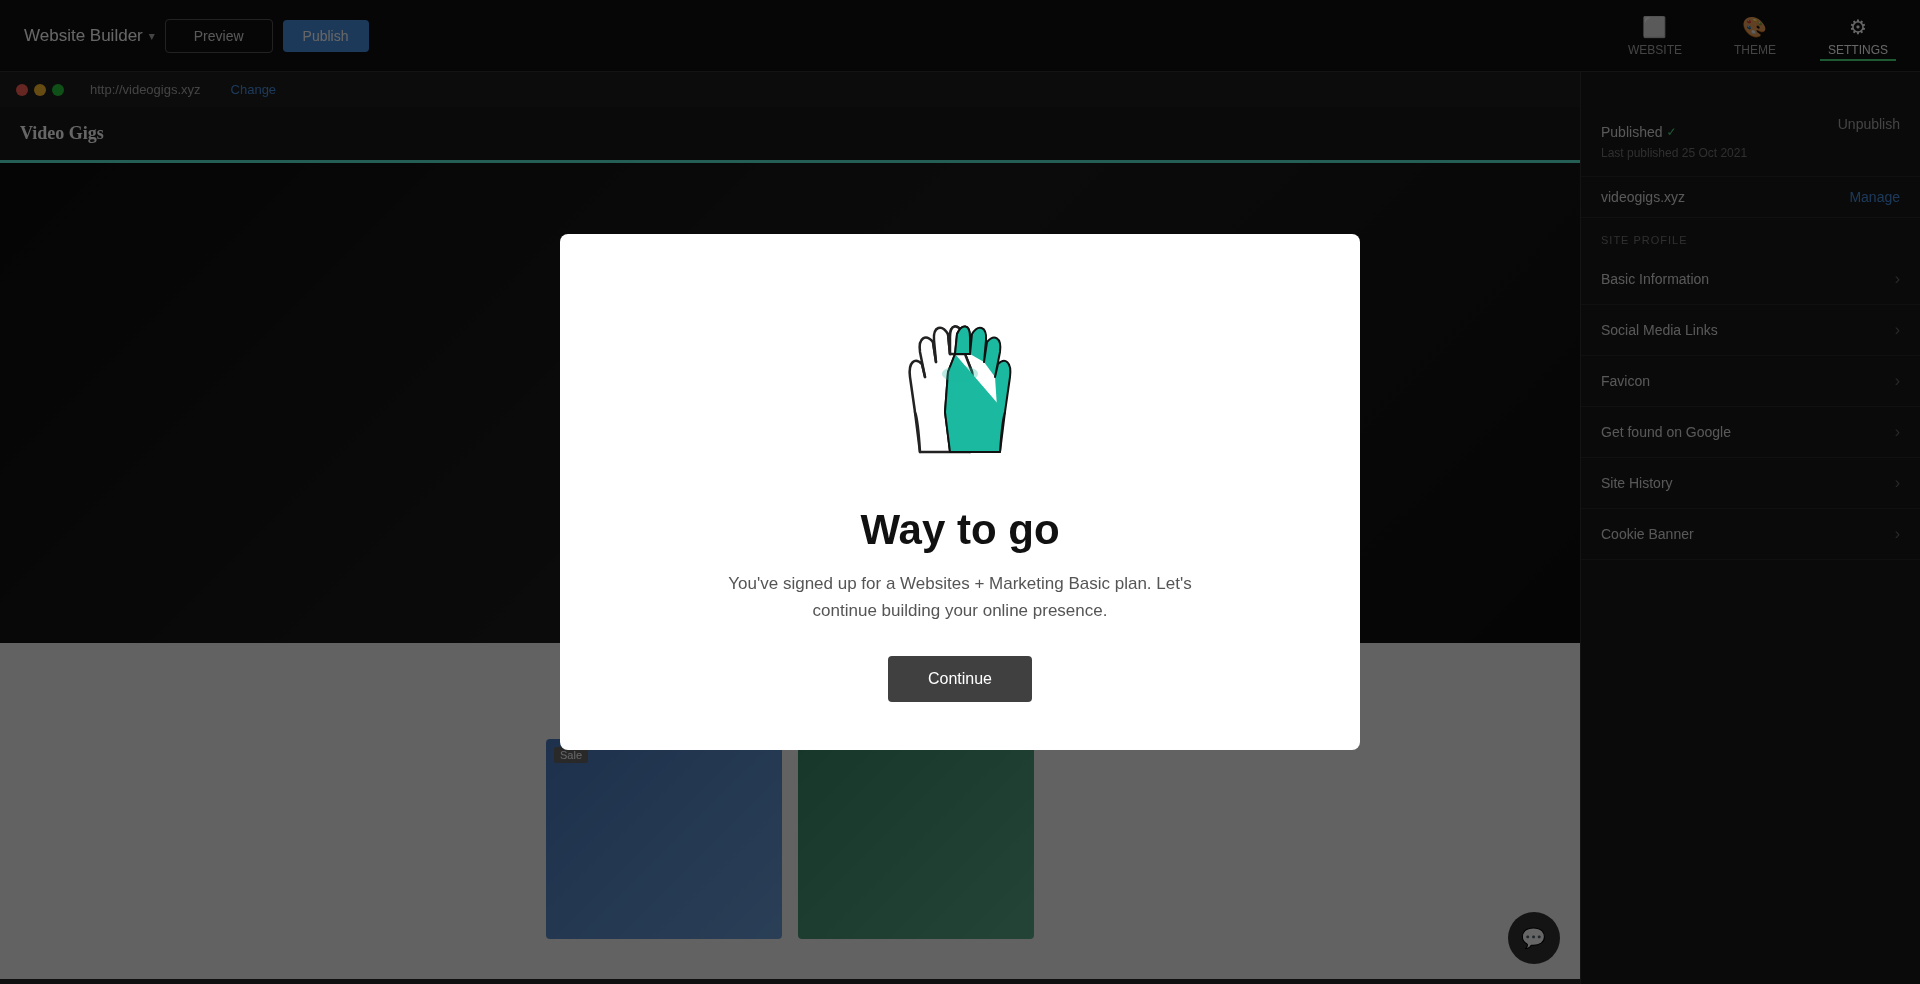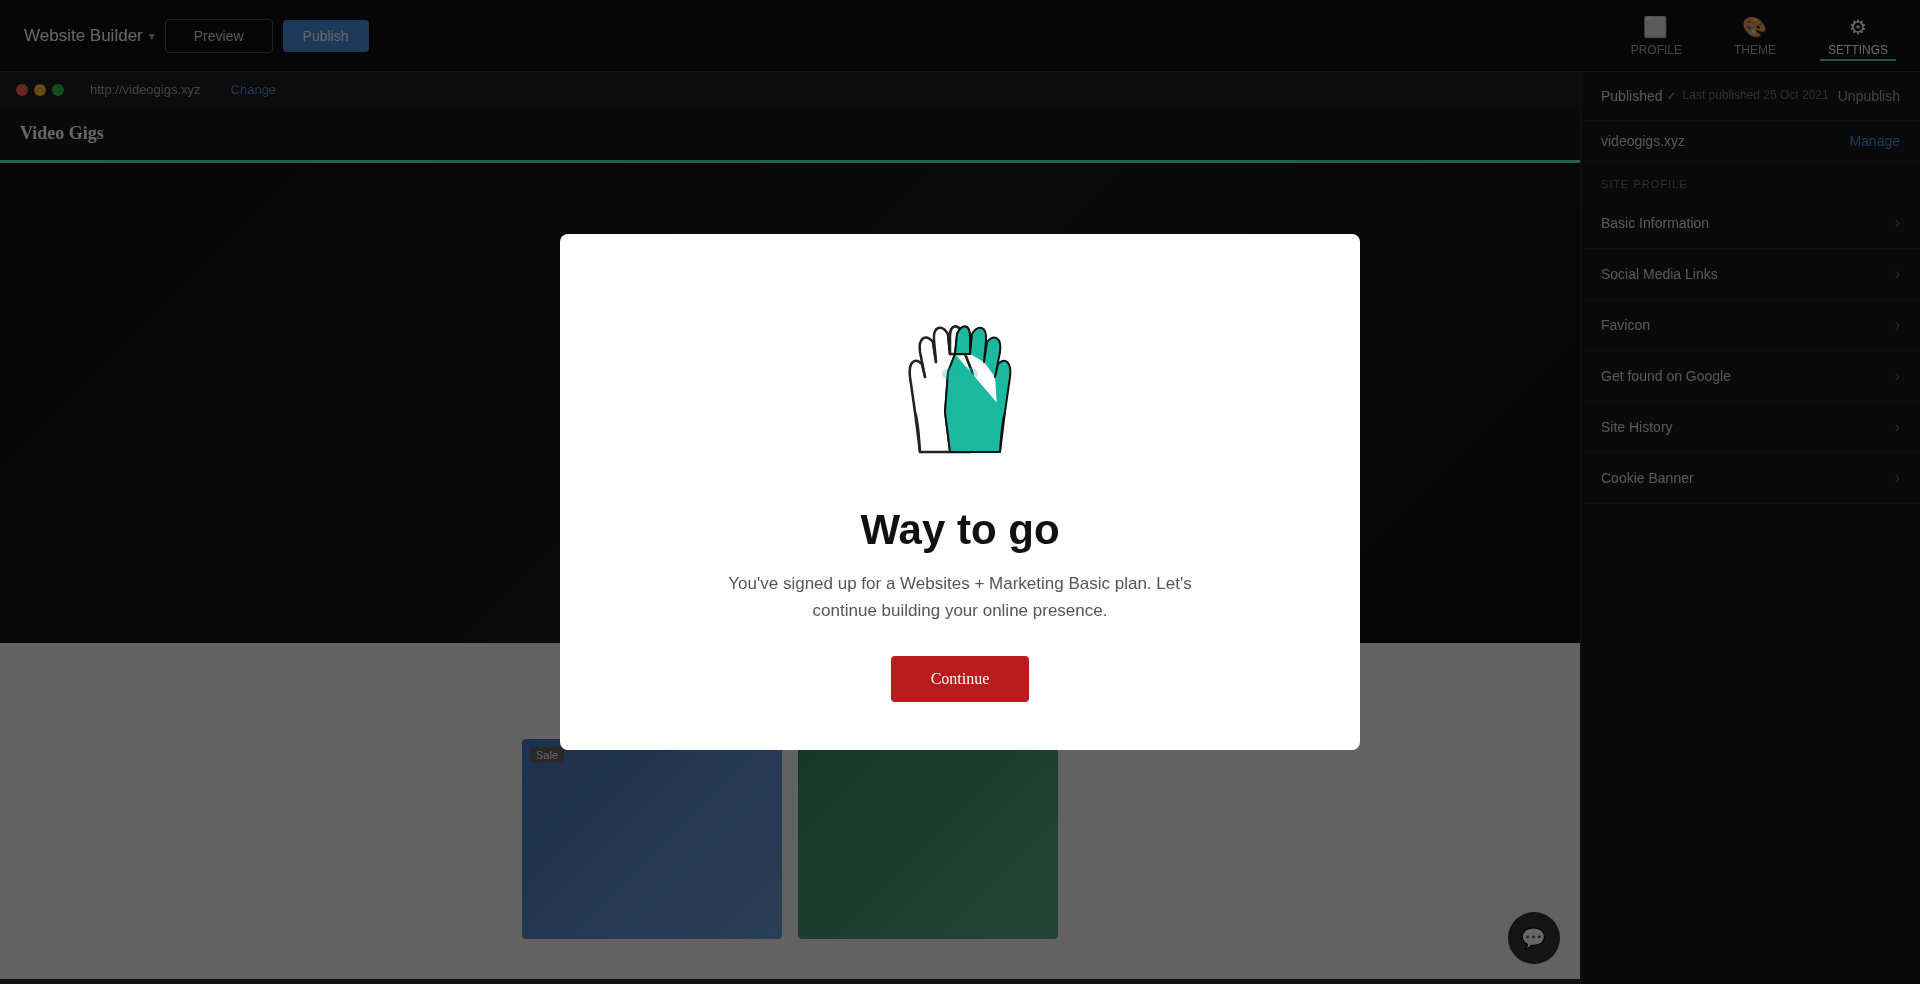--- a/index.html
+++ b/index.html
@@ -70,21 +70,21 @@
       position: absolute; inset: 0; background: rgba(0,0,0,0.5);
     }
 
     
     .featured-section {
       background: #f5f5f5; padding: 40px 24px; text-align: center;
     }
     .featured-title { font-size: 28px; letter-spacing: 4px; color: #333; font-weight: 400; text-transform: uppercase; }
     .products-grid { display: flex; gap: 16px; margin-top: 24px; justify-content: center; }
     .product-card {
-      width: 260px; height: 200px; background: #ddd; border-radius: 4px; position: relative; overflow: hidden;
+      width: 236px; height: 200px; background: #ddd; border-radius: 4px; position: relative; overflow: hidden;
       display: flex; align-items: center; justify-content: center; text-decoration: underline;
     }
     .sale-badge {
       position: absolute; top: 8px; left: 8px; background: #666; color: #fff;
       font-size: 11px; padding: 2px 6px; border-radius: 2px;
     }
     .product-bg1 { background: linear-gradient(135deg, #4a7abf 0%, #6a9fd8 100%); }
     .product-bg2 { background: linear-gradient(135deg, #3a8a6a 0%, #5aaa8a 100%); }
 
     
@@ -98,21 +98,21 @@
     
     .right-sidebar {
       position: fixed; top: 72px; right: 0; width: 340px; bottom: 0;
       background: #1a1a1a; overflow-y: auto; border-left: 1px solid #333;
     }
 
     .sidebar-top {
       padding: 16px 20px; display: flex; align-items: center; justify-content: space-between;
       border-bottom: 1px solid #2a2a2a;
     }
-    .published-info { display: flex; align-items: center; gap: 6px; flex-direction: row; align-items: flex-start; }
+    .published-info { display: flex; align-items: center; gap: 6px; flex-direction: column; align-items: flex-start; margin-top: 36px; }
     .published-label { color: #ddd; font-size: 14px; display: flex; align-items: center; gap: 4px; }
     .check-icon { color: #4ade80; font-size: 12px; }
     .last-published { color: #777; font-size: 12px; }
     .unpublish-btn { color: #aaa; font-size: 14px; cursor: pointer; background: none; border: none; }
 
     .domain-row {
       padding: 12px 20px; display: flex; align-items: center; justify-content: space-between;
       border-bottom: 1px solid #2a2a2a;
     }
     .domain-text { color: #ddd; font-size: 14px; }
@@ -139,40 +139,40 @@
       width: 800px; max-width: 90vw; text-align: center; position: relative;
     }
     .high-five-illustration {
       width: 200px; height: 200px; margin: 0 auto 24px; position: relative;
     }
 
     
     .modal-title { font-size: 42px; font-weight: 700; color: #111; margin-bottom: 16px; }
     .modal-description { font-size: 17px; color: #555; line-height: 1.6; margin-bottom: 32px; max-width: 500px; margin-left: auto; margin-right: auto; }
     .continue-btn {
-      background: #b91c1c; color: #fff; border: none; padding: 14px 40px;
-      border-radius: 4px; font-size: 16px; cursor: pointer; font-weight: 500; font-family: Liberation Serif, serif;
+      background: #404040; color: #fff; border: none; padding: 14px 40px;
+      border-radius: 4px; font-size: 16px; cursor: pointer; font-weight: 500;
     }
   </style>
 </head>
 <body>
 
 <div class="top-bar">
   <div class="top-bar-left">
     <div class="brand-title">
       <span>Website Builder</span>
       <span class="brand-arrow">▾</span>
     </div>
     <button class="preview-btn">Preview</button>
     <button class="publish-btn">Publish</button>
   </div>
   <div class="top-bar-right">
     <div class="nav-item">
       <span class="nav-icon">⬜</span>
-      <span>PROFILE</span>
+      <span>WEBSITE</span>
     </div>
     <div class="nav-item">
       <span class="nav-icon">🎨</span>
       <span>THEME</span>
     </div>
     <div class="nav-item active">
       <span class="nav-icon">⚙</span>
       <span>SETTINGS</span>
     </div>
   </div>

